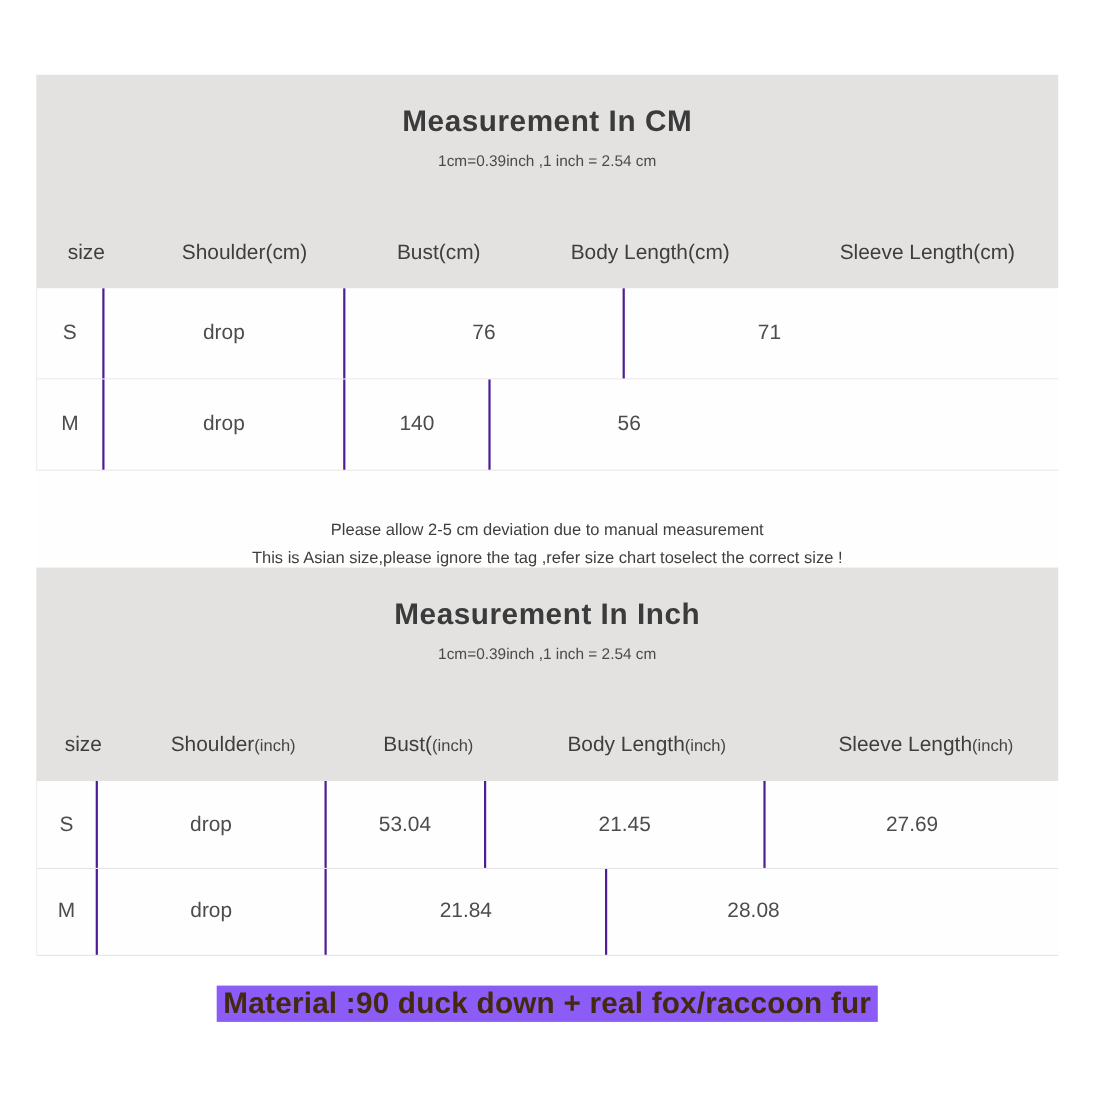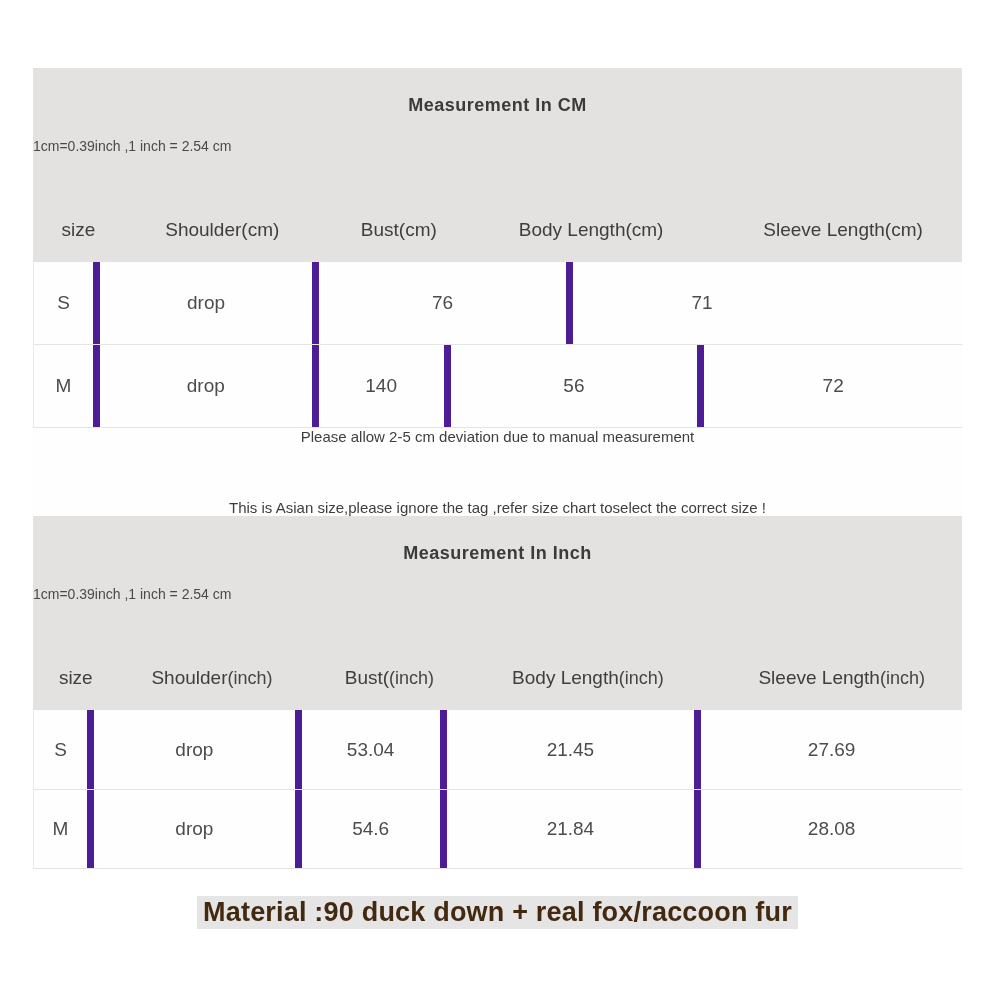--- a/index.html
+++ b/index.html
@@ -19,102 +19,103 @@
   .sec {
     position: relative;
     background: #e3e2e1;
     height: 194px;
     width: 100%;
   }
   .sec-title {
     position: absolute;
     top: 27px; left: 0; width: 100%;
     text-align: center;
-    font-size: 18px;
+    font-size: 27px;
     font-weight: bold;
     color: #3b3b3b;
     letter-spacing: 0.5px;
   }
   .sec-sub {
     position: absolute;
     top: 70px; left: 0; width: 100%;
+    text-align: center;
     font-size: 14px;
     color: #4a4a4a;
   }
   .header-row {
     position: absolute;
     bottom: 0; left: 0;
     width: 100%; height: 64px;
     display: flex;
   }
   .header-cell {
     display: flex;
     align-items: center;
     justify-content: center;
     font-size: 19px;
     color: #3e3e3e;
     white-space: nowrap;
     margin-left: 19px;
   }
-  .sec2 .header-cell .unit { font-size: 18px; color: #454545; }
+  .sec2 .header-cell .unit { font-size: 15px; color: #454545; }
   
   .tbody { width: 100%; border-left: 1px solid #e9e9e9; background: #fefefe; }
   .trow {
     display: flex;
     border-bottom: 1px solid #e4e4e4;
     background: #fefefe;
   }
   .tbody1 .trow { height: 83px; }
   .tbody2 .trow { height: 80px; }
   .tbody2 .trow:last-child { height: 79px; }
   .cell {
     display: flex;
     align-items: center;
     justify-content: center;
     font-size: 19px;
     color: #4c4c4c;
   }
-  .cell + .cell { border-left: 7px solid #4c1d95; text-align: center; }
+  .cell + .cell { border-left: 2px solid #4c1d95; text-align: center; }
   
   .t1 .c0 { width: 59px; }
   .t1 .c1 { width: 219px; }
   .t1 .c2 { width: 132px; }
   .t1 .c3 { width: 254px; }
   .t1 .c4 { width: 265px; }
   
   .t2 .c0 { width: 53px; }
   .t2 .c1 { width: 208px; }
   .t2 .c2 { width: 145px; }
   .t2 .c3 { width: 255px; }
   .t2 .c4 { width: 268px; }
   
   .notes {
     height: 88px;
     width: 100%;
     background: #fefefe;
     display: flex;
     flex-direction: column;
     align-items: center;
-    justify-content: space-between;
+    justify-content: flex-end;
     gap: 9px;
   }
   .note-line {
     font-size: 15px;
     color: #3e3e3e;
     text-align: center;
   }
   
   .banner-wrap {
     margin-top: 27px;
     width: 100%;
     text-align: center;
   }
   .banner {
     display: inline-block;
-    background: #e5e5e5;
+    background: #8b5cf6;
     color: #43290f;
     font-size: 27px;
     font-weight: bold;
     line-height: 33px;
     padding: 0 6px;
     letter-spacing: 0.2px;
     white-space: nowrap;
   }
 </style>
 </head>
@@ -154,21 +155,20 @@
       <div class="cell c0">S</div>
       <div class="cell c1">drop</div>
       <div class="cell c3">76</div>
       <div class="cell c4">71</div>
     </div>
     <div class="trow">
       <div class="cell c0">M</div>
       <div class="cell c1">drop</div>
       <div class="cell c2">140</div>
       <div class="cell c3">56</div>
-      <div class="cell c4">72</div>
     </div>
   </div>
 
   <div class="notes">
     <div class="note-line">Please allow 2-5 cm deviation due to manual measurement</div>
     <div class="note-line">This is Asian size,please ignore the tag ,refer size chart toselect the correct size !</div>
   </div>
 
   <div class="sec sec2 t2">
     <div class="sec-title">Measurement In Inch</div>
@@ -201,21 +201,20 @@
     <div class="trow">
       <div class="cell c0">S</div>
       <div class="cell c1">drop</div>
       <div class="cell c2">53.04</div>
       <div class="cell c3">21.45</div>
       <div class="cell c4">27.69</div>
     </div>
     <div class="trow">
       <div class="cell c0">M</div>
       <div class="cell c1">drop</div>
-      <div class="cell c2">54.6</div>
       <div class="cell c3">21.84</div>
       <div class="cell c4">28.08</div>
     </div>
   </div>
 
   <div class="banner-wrap">
     <span class="banner">Material :90 duck down + real fox/raccoon fur</span>
   </div>
 
 </div>

